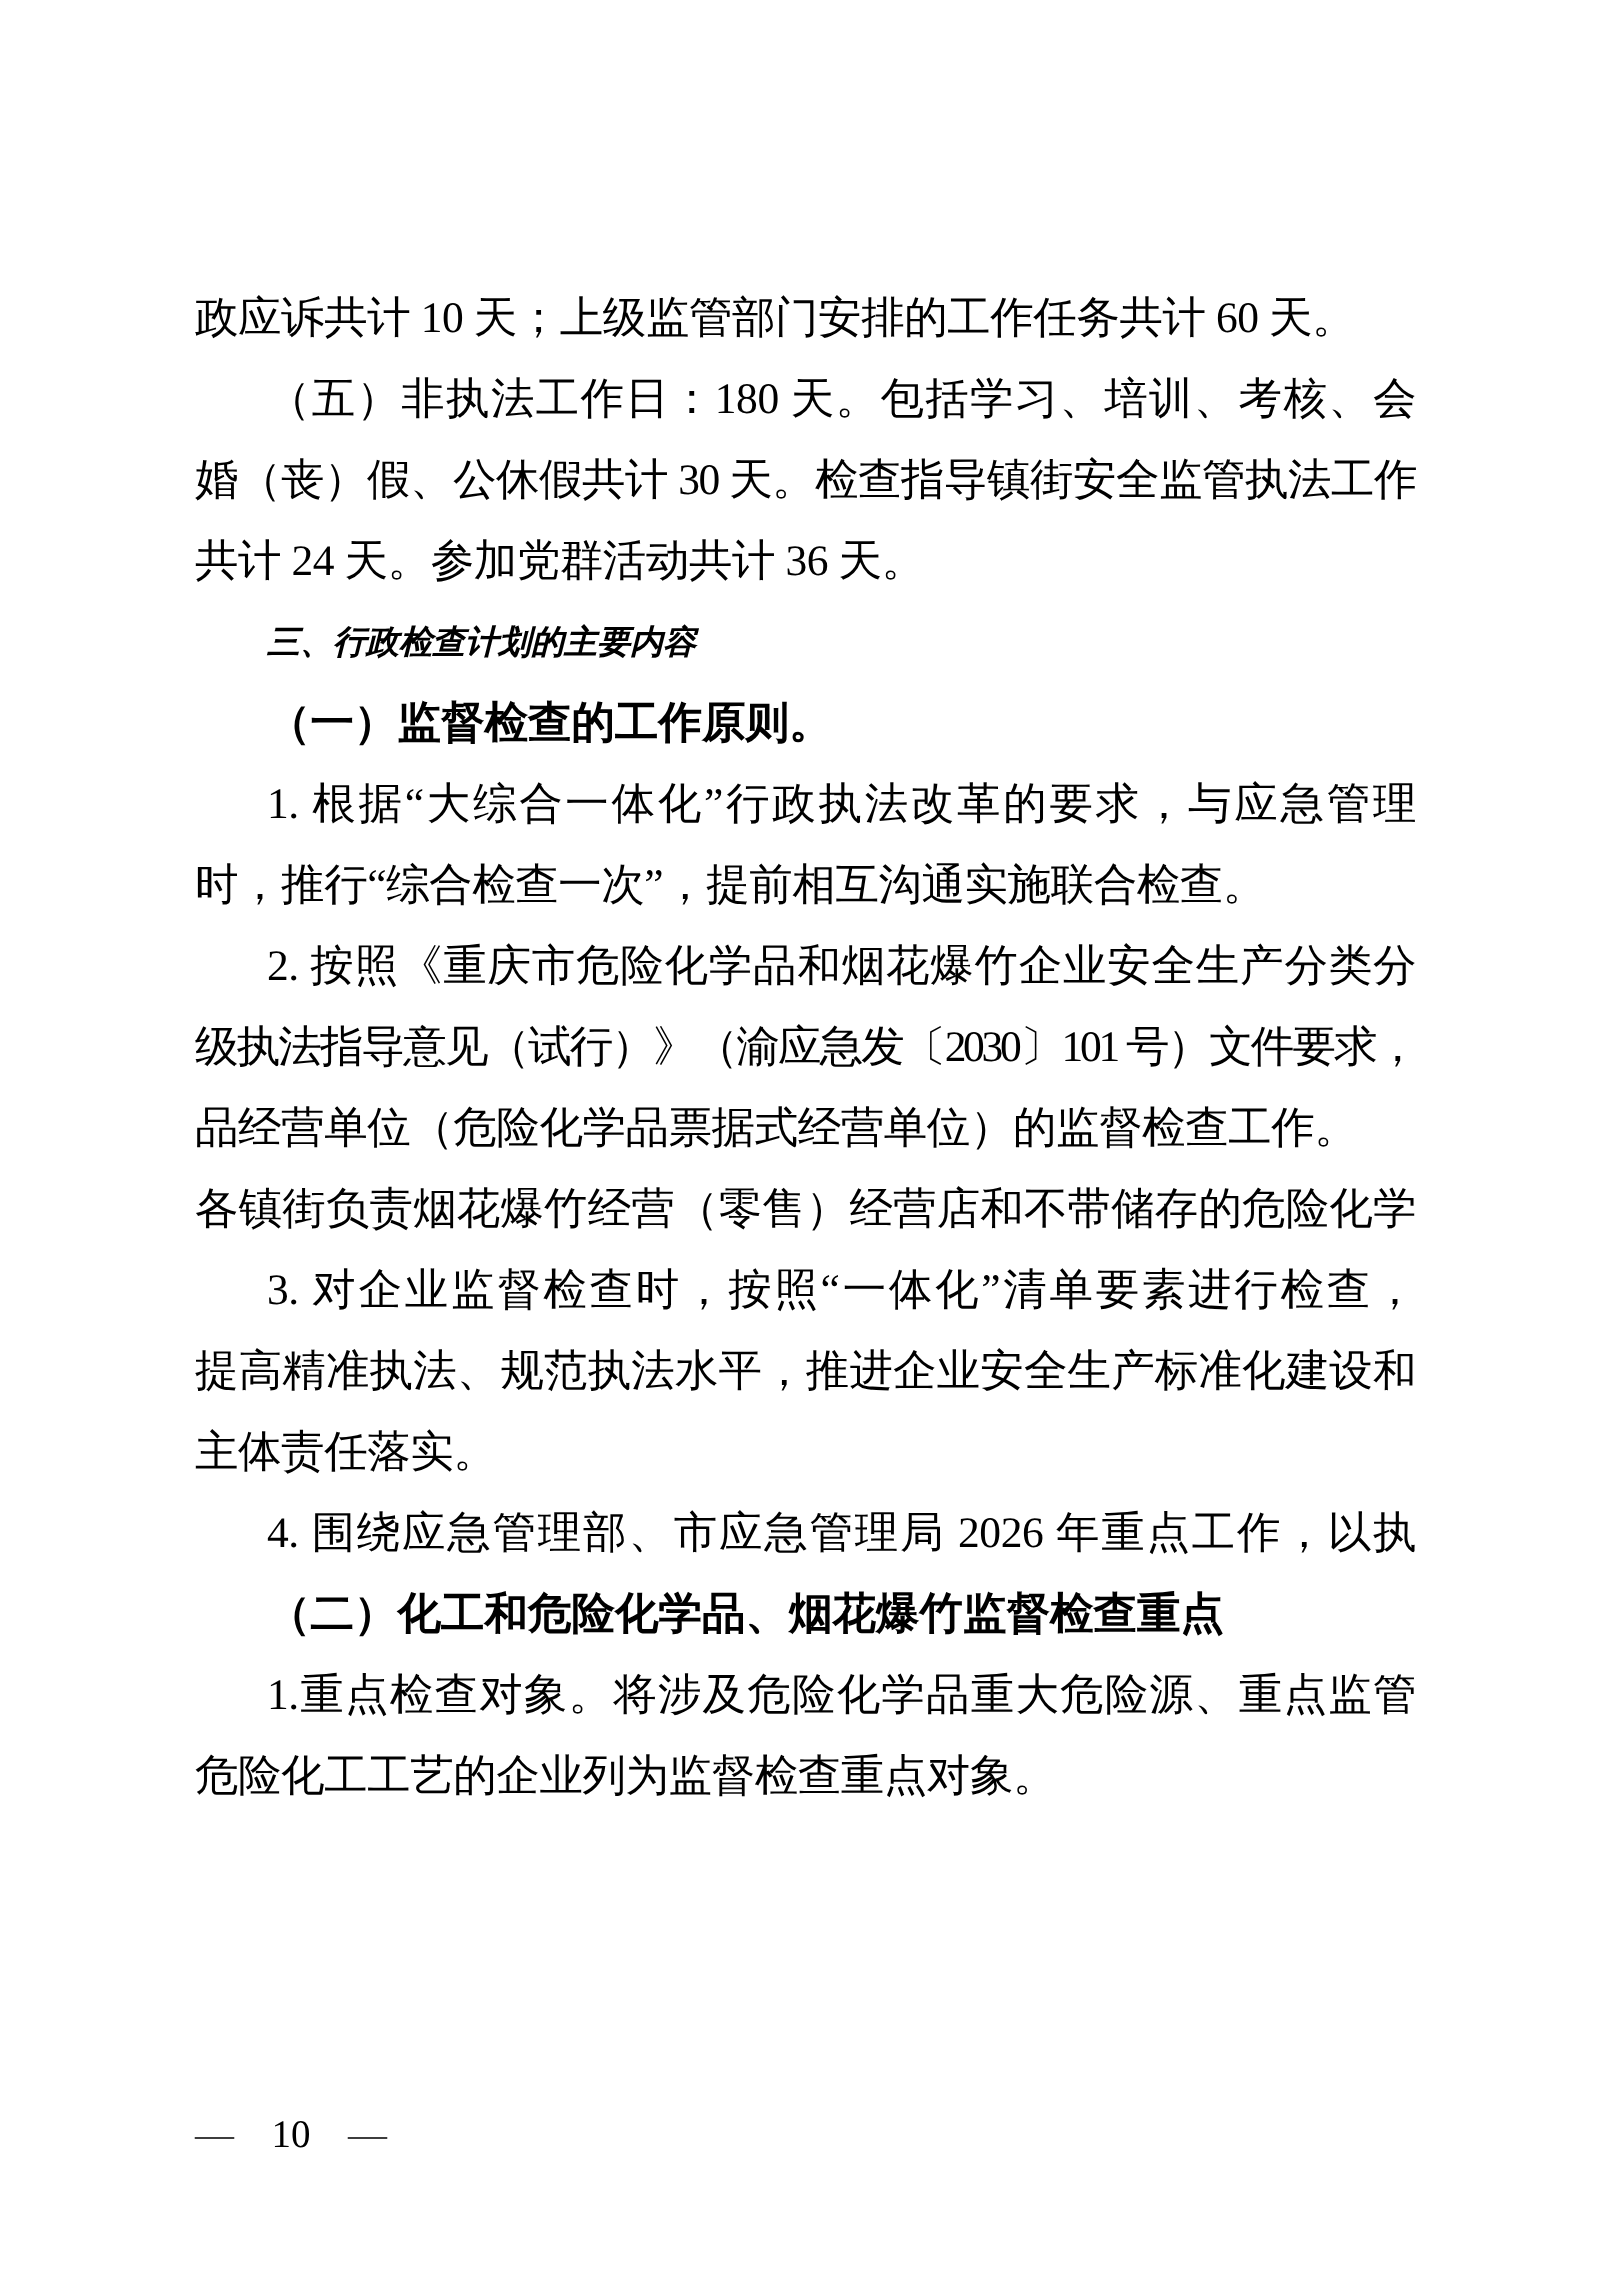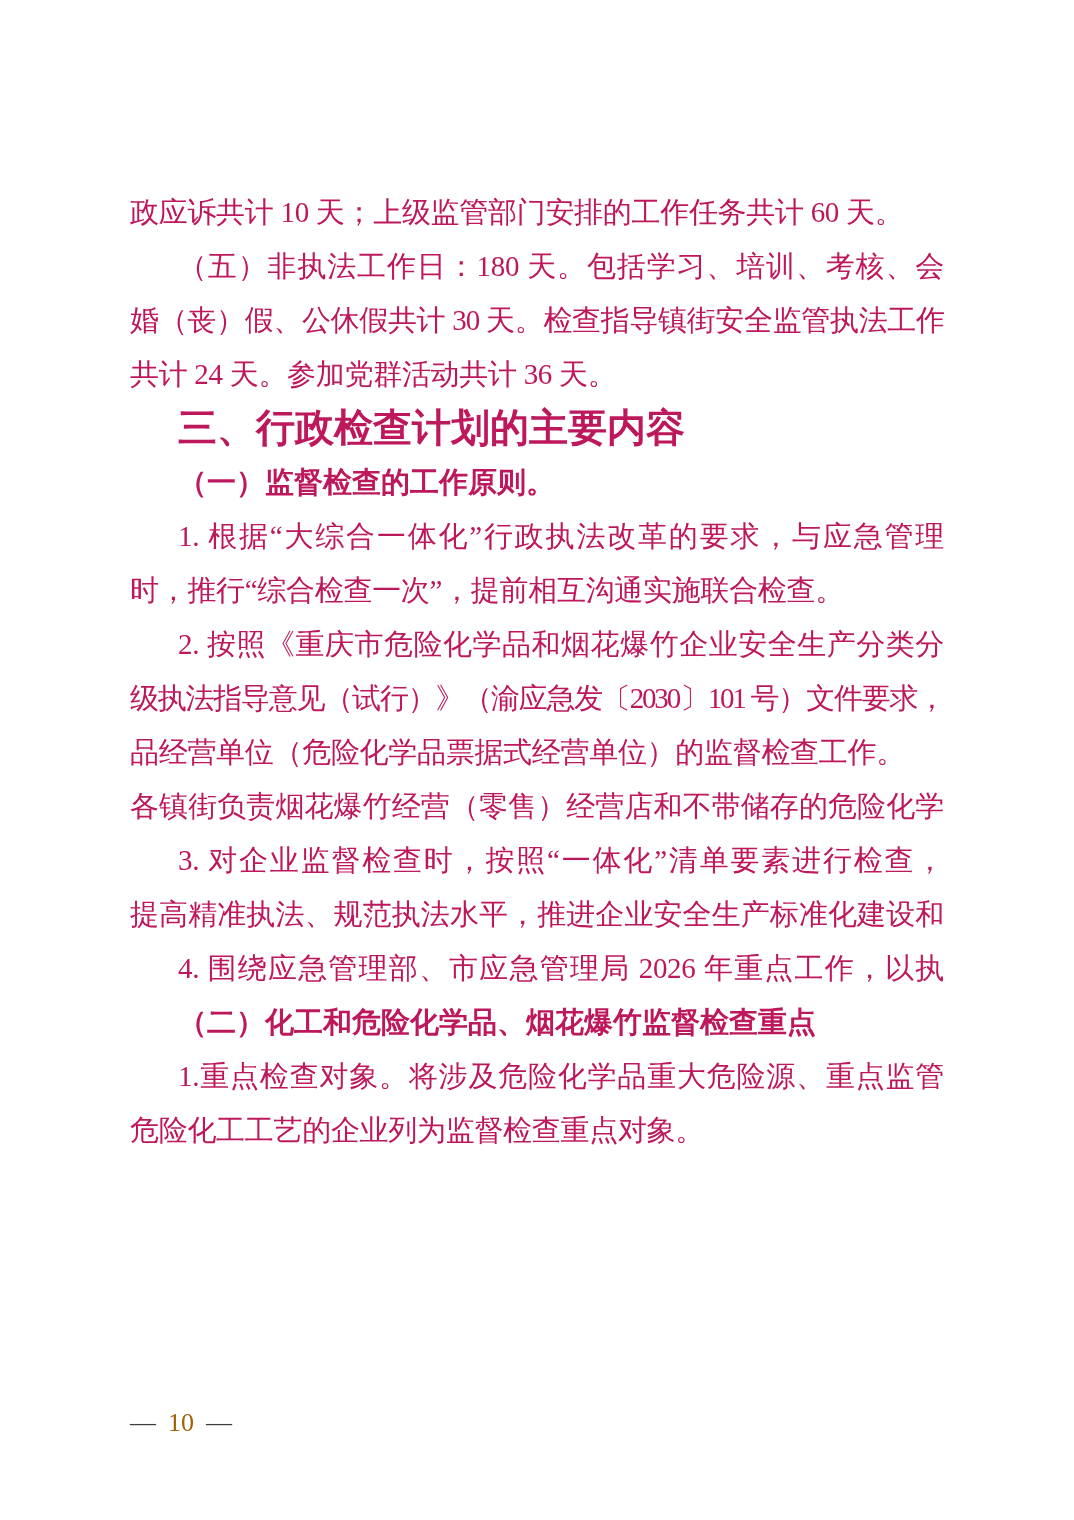--- a/index.html
+++ b/index.html
@@ -22,57 +22,58 @@
     position: absolute;
     left: 130px;
     top: 185px;
     width: 814px;
   }
   .ln {
     font-family: "Liberation Serif", "DejaVu Serif", serif;
     font-size: 29px;
     line-height: 54px;
     height: 54px;
-    color: #be185d;
+    color: #000000;
     letter-spacing: -0.3px;
     text-align: justify;
     text-align-last: justify;
     white-space: nowrap;
     overflow: hidden;
   }
   .ind { text-indent: 48px; }
   .end { text-align-last: left; }
   .sq1 { letter-spacing: -1px; }
   .sq2 { letter-spacing: -2.2px; }
   .h-hei {
     font-family: "Liberation Sans", "DejaVu Sans", sans-serif;
     font-weight: bold;
-    font-size: 39px;
+    font-size: 22px;
     letter-spacing: 0;
     text-align-last: left;
+    font-style: italic;
   }
   .h-kai {
     font-weight: bold;
     letter-spacing: 0;
     text-align-last: left;
     font-family: Liberation Serif, serif;
   }
   .footer {
     position: absolute;
     left: 130px;
     top: 1408px;
     font-family: "Liberation Serif", "DejaVu Serif", serif;
     font-size: 26px;
     line-height: 30px;
     color: #3d3d3d;
     white-space: nowrap;
   }
   .footer .num {
-    margin: 0 12px;
-    color: #a16207;
+    margin: 0 25px;
+    color: #000000;
   }
 </style>
 </head>
 <body>
 
 <div class="page">
   <div class="content">
 
     <div class="ln end">政应诉共计 10 天；上级监管部门安排的工作任务共计 60 天。</div>
 
@@ -87,20 +88,21 @@
     <div class="ln ind">1. 根据“大综合一体化”行政执法改革的要求，与应急管理</div>
     <div class="ln end">时，推行“综合检查一次”，提前相互沟通实施联合检查。</div>
 
     <div class="ln ind">2. 按照《重庆市危险化学品和烟花爆竹企业安全生产分类分</div>
     <div class="ln sq2">级执法指导意见（试行）》（渝应急发〔2030〕101 号）文件要求，</div>
     <div class="ln end">品经营单位（危险化学品票据式经营单位）的监督检查工作。</div>
     <div class="ln">各镇街负责烟花爆竹经营（零售）经营店和不带储存的危险化学</div>
 
     <div class="ln ind">3. 对企业监督检查时，按照“一体化”清单要素进行检查，</div>
     <div class="ln">提高精准执法、规范执法水平，推进企业安全生产标准化建设和</div>
+    <div class="ln end">主体责任落实。</div>
 
     <div class="ln ind">4. 围绕应急管理部、市应急管理局 2026 年重点工作，以执</div>
 
     <div class="ln ind h-kai end">（二）化工和危险化学品、烟花爆竹监督检查重点</div>
 
     <div class="ln ind">1.重点检查对象。将涉及危险化学品重大危险源、重点监管</div>
     <div class="ln end">危险化工工艺的企业列为监督检查重点对象。</div>
 
   </div>
 

